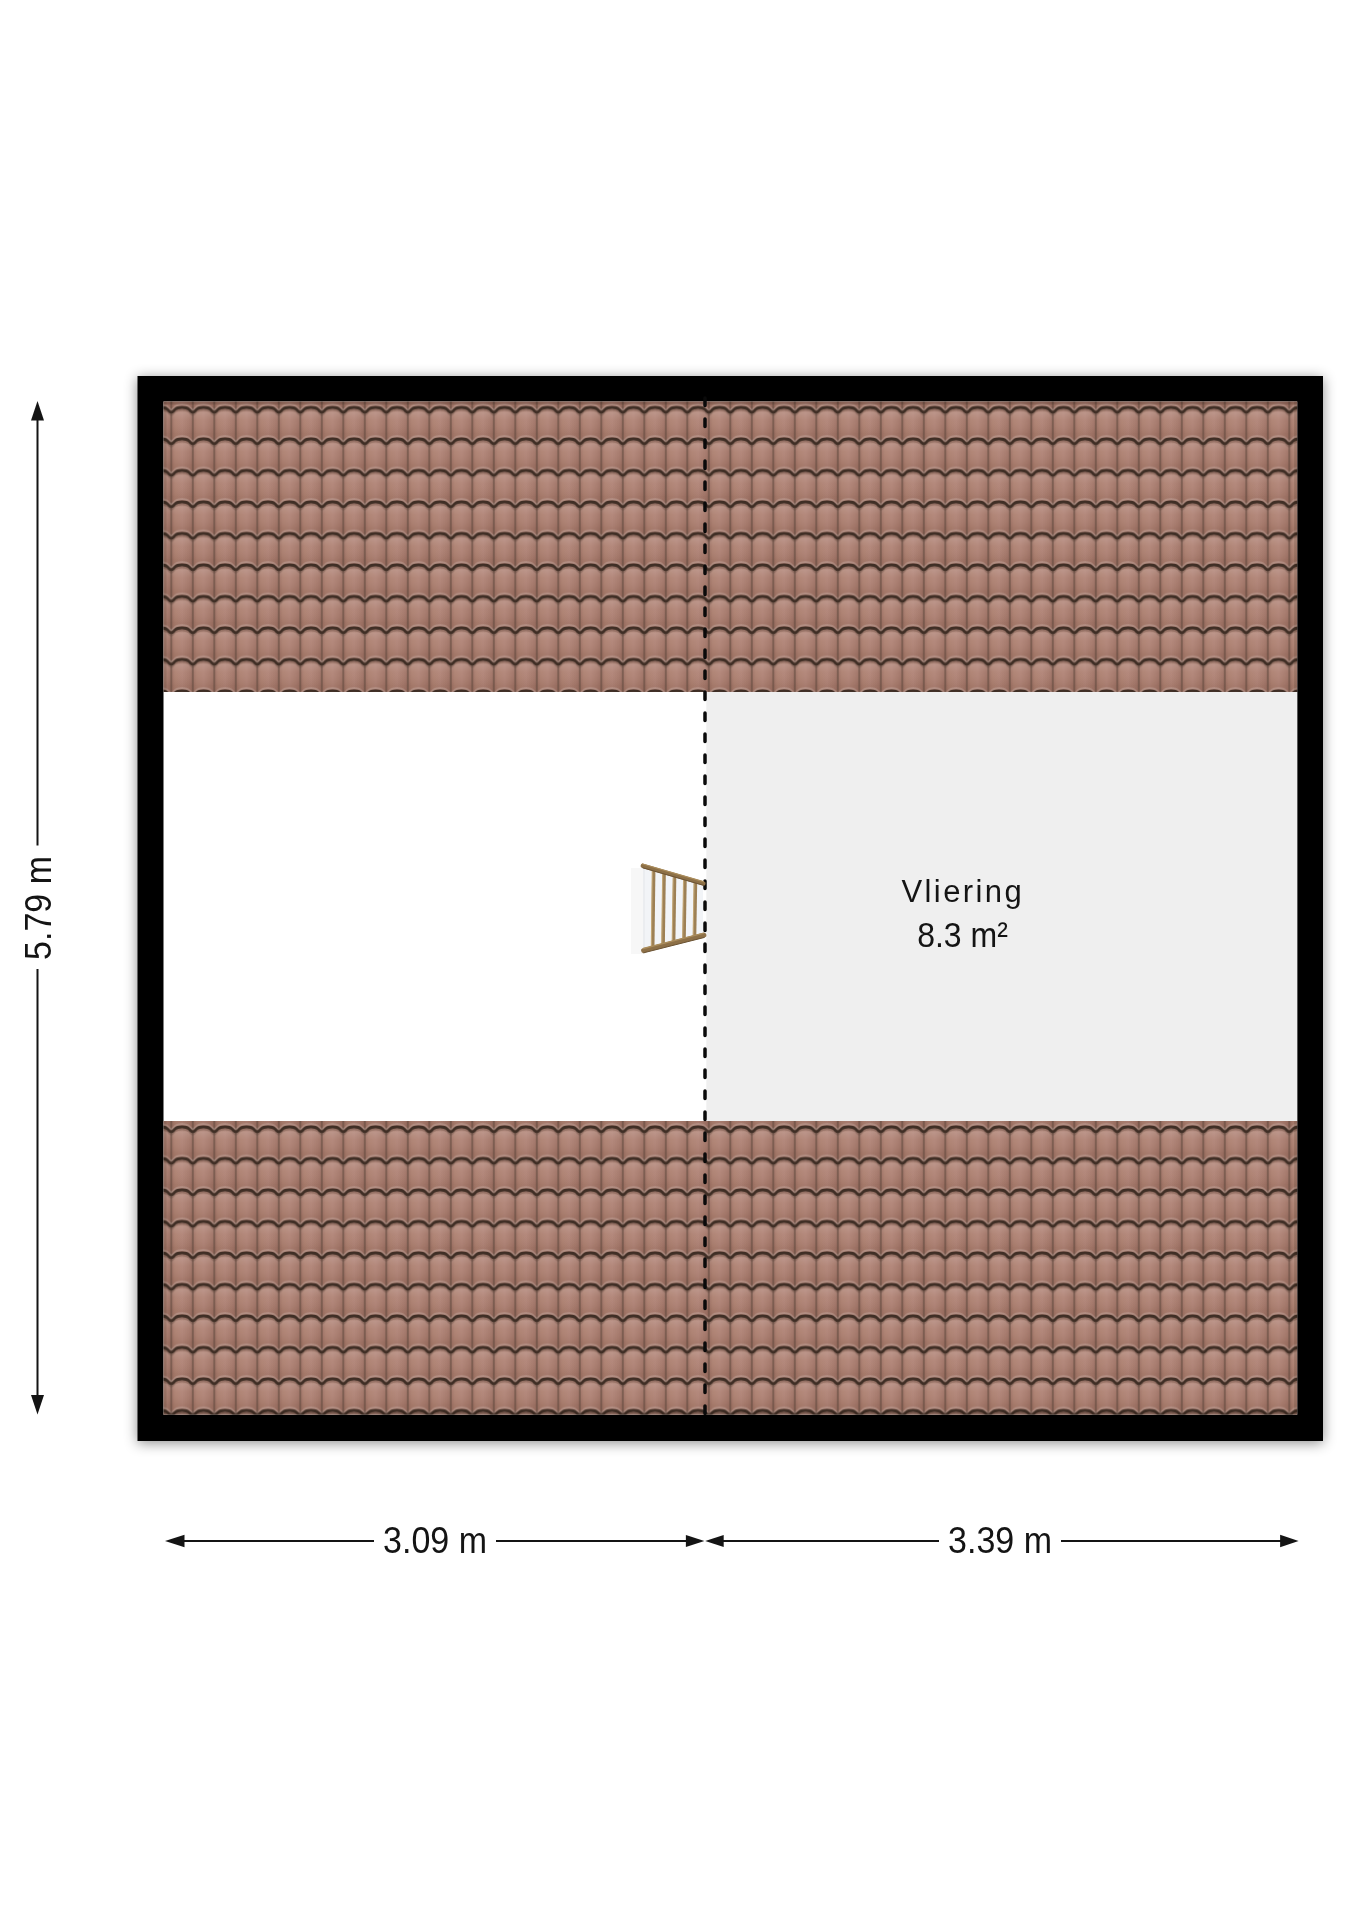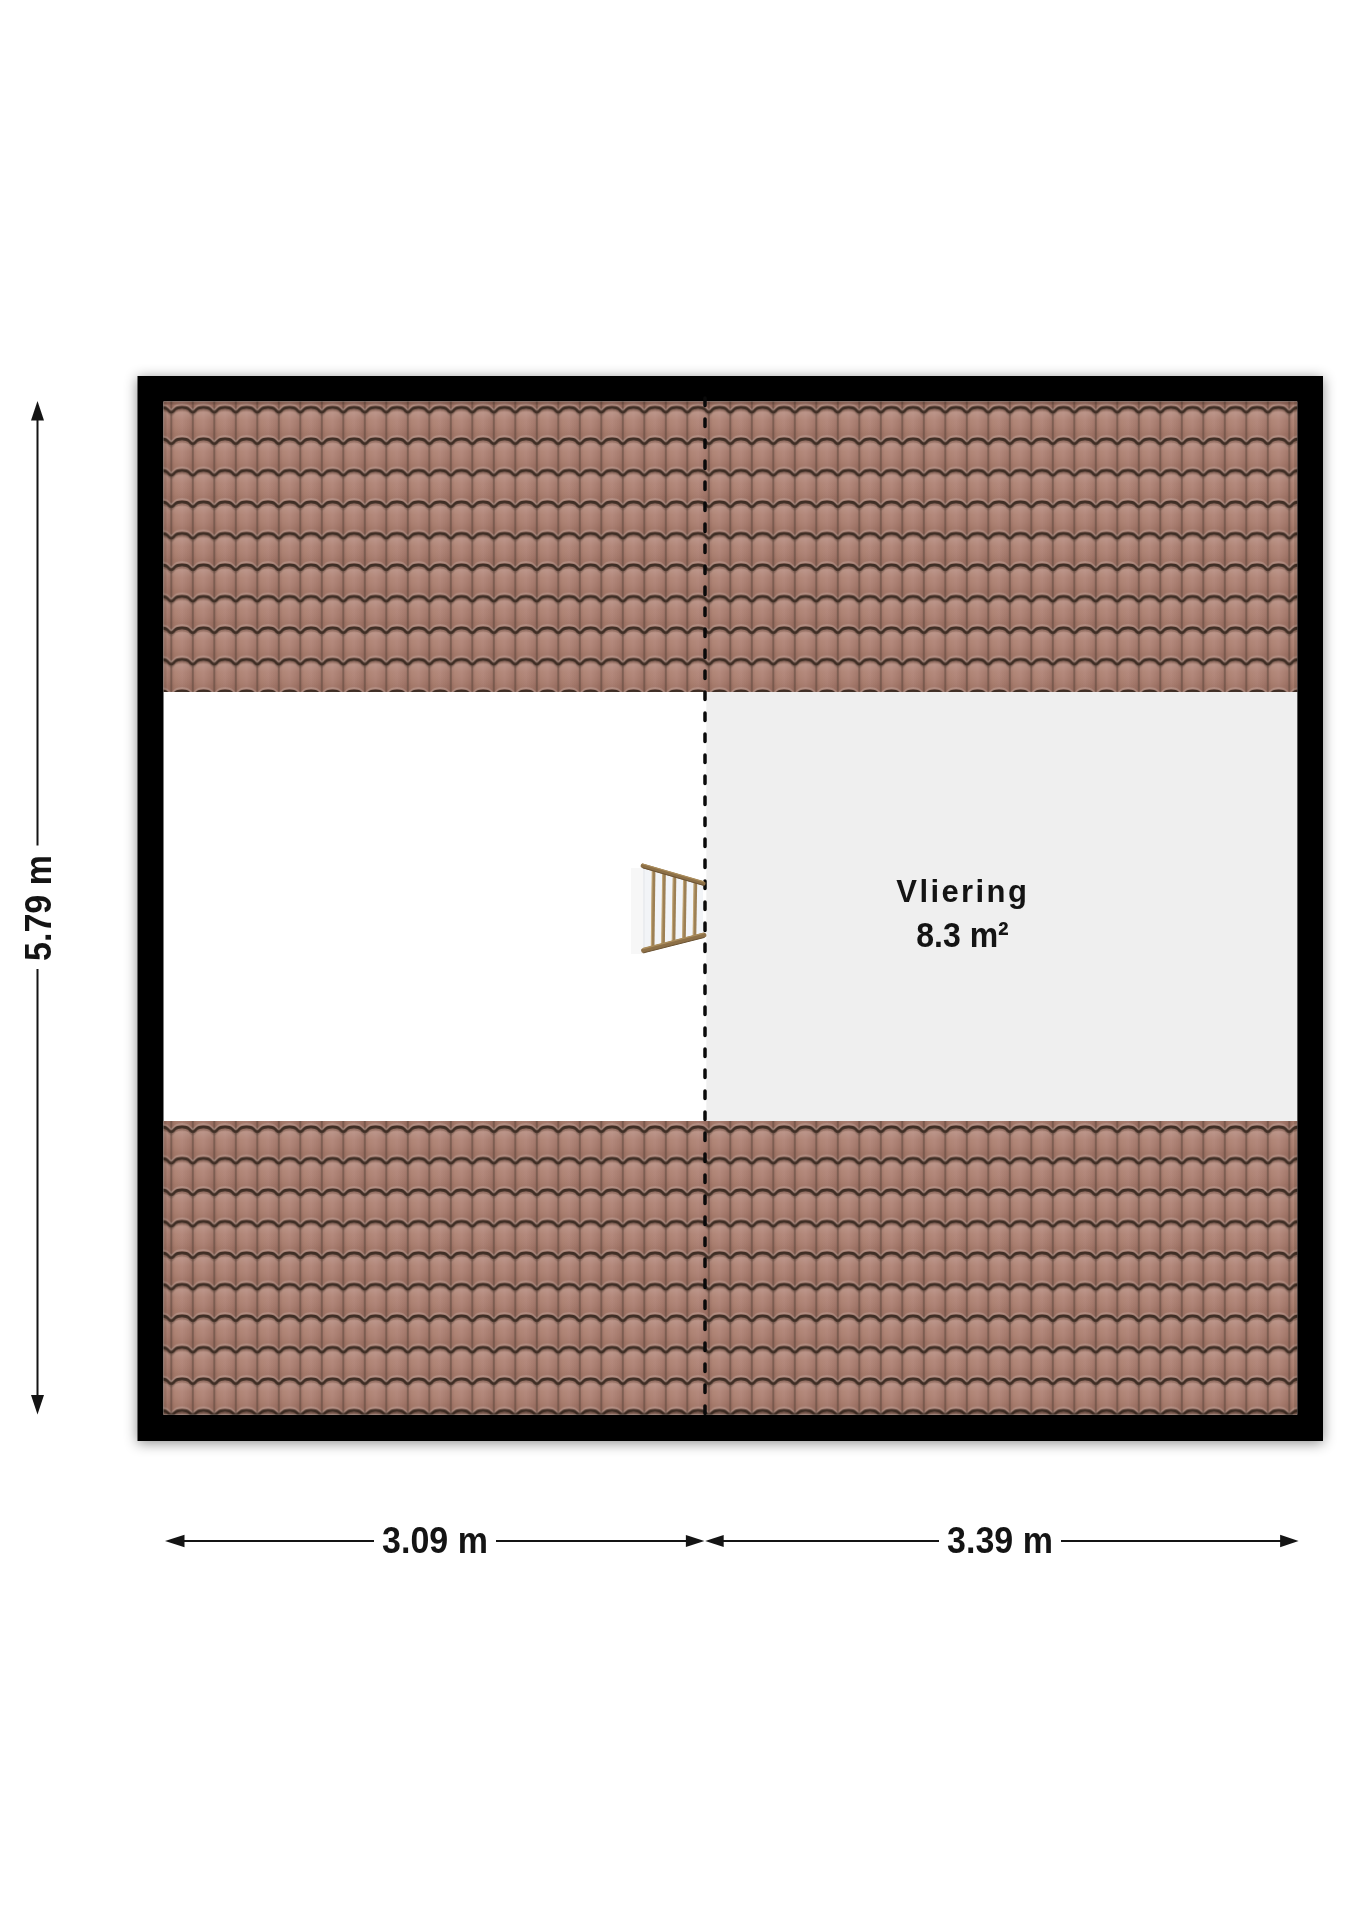--- a/index.html
+++ b/index.html
@@ -1,16 +1,16 @@
 <!DOCTYPE html>
 <html><head>
 <meta charset="utf-8">
 <style>
   html,body{margin:0;padding:0;background:#ffffff;}
-  #page{position:relative;width:1358px;height:1920px;background:#ffffff;overflow:hidden;font-weight:bold;}
+  #page{position:relative;width:1358px;height:1920px;background:#ffffff;overflow:hidden;}
   svg{position:absolute;left:0;top:0;}
   text{font-family:"Liberation Sans",sans-serif;fill:#141414;}
 </style>
 </head>
 <body>
 <div id="page">
 <svg width="1358" height="1920" viewBox="0 0 1358 1920">
   <defs>
     <filter id="planshadow" x="-3%" y="-3%" width="106%" height="106%">
       <feDropShadow dx="0" dy="2" stdDeviation="6.5" flood-color="#000000" flood-opacity="0.45"></feDropShadow>

